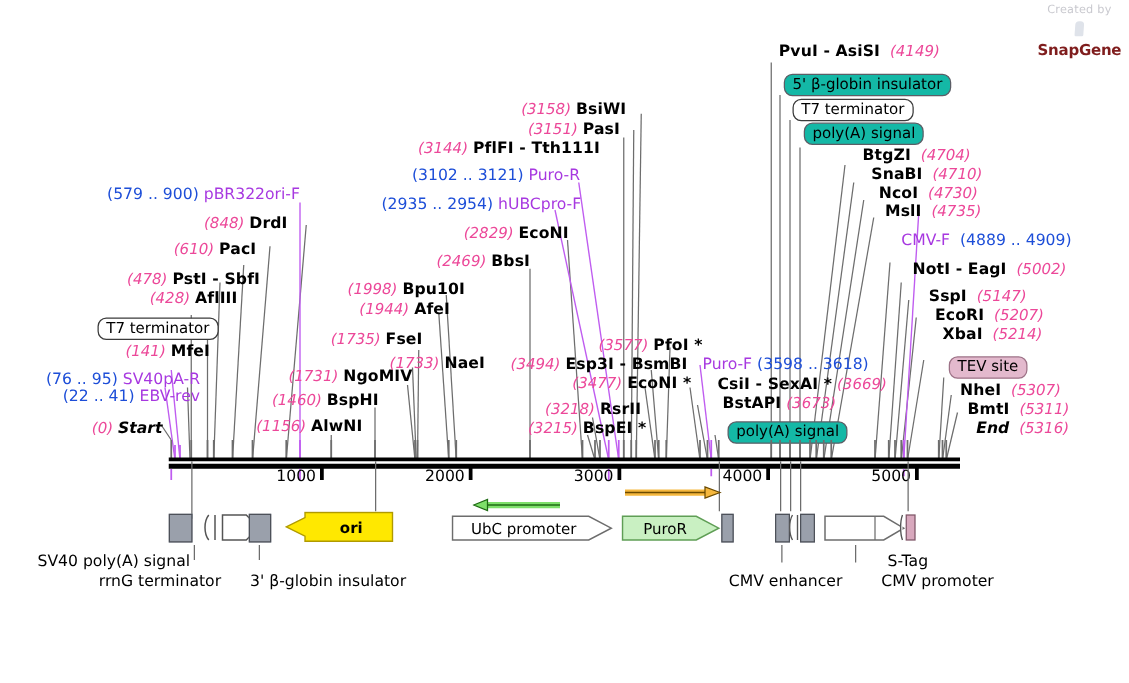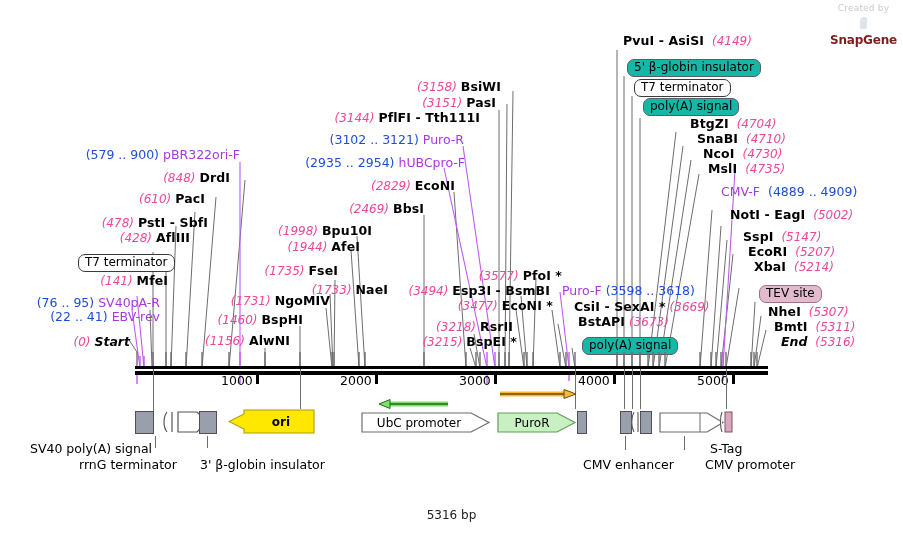--- a/index.html
+++ b/index.html
@@ -338,14 +338,13 @@
 
   <div class="trk-lbl" style="left:30px;top:441px">SV40 poly(A) signal</div>
   <div class="trk-lbl" style="left:79px;top:457px">rrnG terminator</div>
   <div class="trk-lbl" style="left:200px;top:457px">3' β-globin insulator</div>
   <div class="trk-lbl" style="left:583px;top:457px">CMV enhancer</div>
   <div class="trk-lbl" style="left:705px;top:457px">CMV promoter</div>
   <div class="trk-lbl" style="left:710px;top:441px">S-Tag</div>
 </div>
 
 <div class="abs" id="title" style="top:506px">
-  <div id="plasmid-len">5316 bp</div>
 </div>
 
 </body></html>

